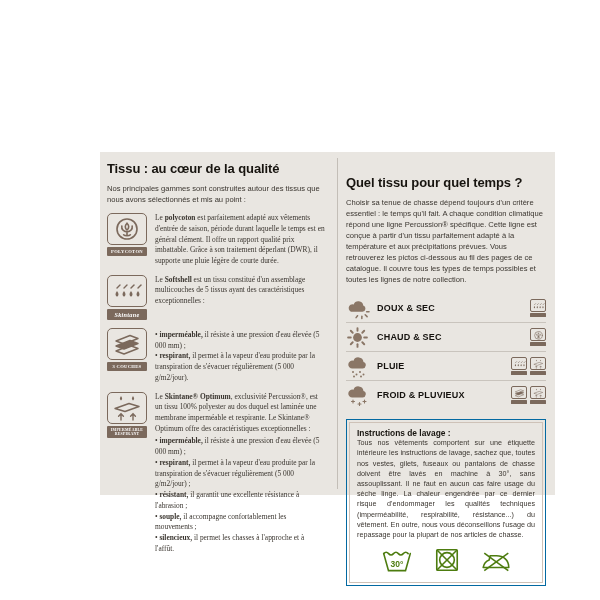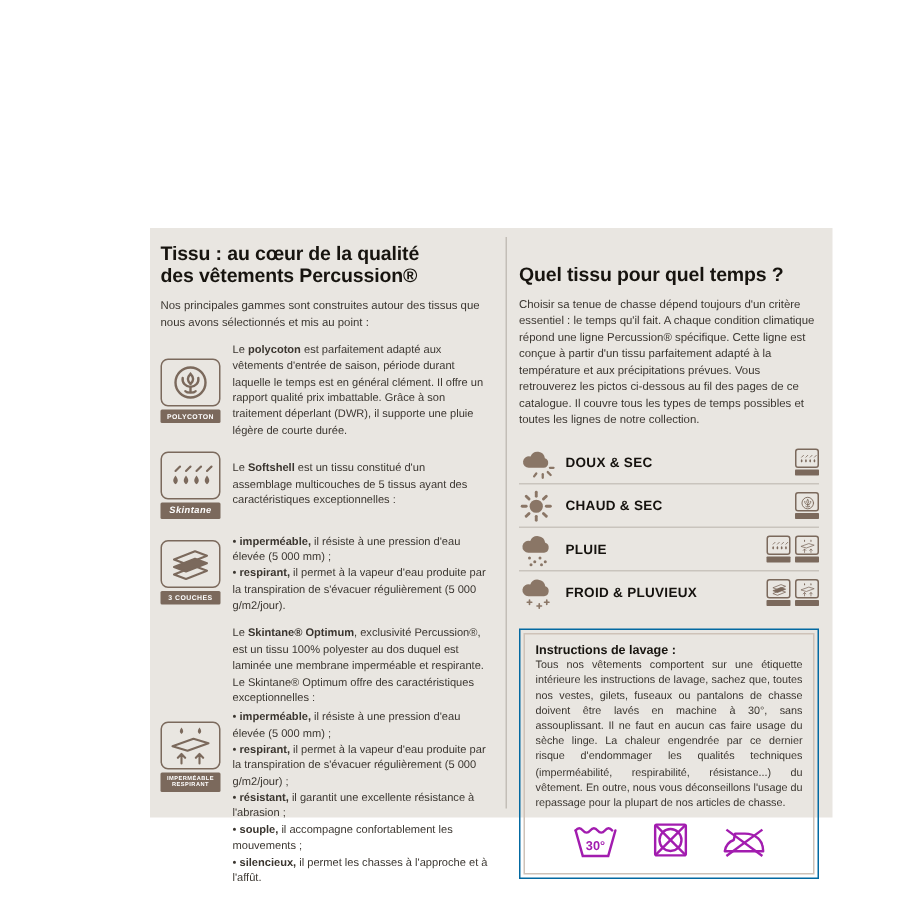--- a/index.html
+++ b/index.html
@@ -1,29 +1,29 @@
 <!DOCTYPE html>
 <html><head>
 <meta charset="utf-8">
 <style>
   html,body{margin:0;padding:0;}
   body{
     width:600px;height:600px;position:relative;background:#ffffff;
     font-family:"Liberation Sans",sans-serif;color:#3a352f;overflow:hidden;
   }
-  .panel{position:absolute;left:100px;top:152px;width:455px;height:393px;background:#e9e6e1;}
+  .panel{position:absolute;left:100px;top:152px;width:455px;height:343px;background:#e9e6e1;}
   .divider{position:absolute;left:237px;top:6px;bottom:6px;width:1px;background:#c3beb7;}
 
   .col-left{position:absolute;left:0;top:0;width:237px;box-sizing:border-box;padding:9px 12px 0 7px;}
   .col-right{position:absolute;left:238px;top:0;right:0;bottom:0;box-sizing:border-box;padding:23px 9px 0 8px;}
 
   .h-title{font-size:13px;font-weight:800;color:#17140f;margin:0;line-height:1.16;letter-spacing:-.1px;}
   .intro{font-size:7.6px;line-height:1.45;margin-top:7px;color:#3a352f;}
 
-  .section{display:flex;gap:8px;margin-top:8px;align-items:center;}
+  .section{display:flex;gap:8px;margin-top:8px;align-items:flex-start;font-family:Liberation Serif, serif;}
   .stamp{width:40px;flex:0 0 40px;}
   .stamp-box{height:30px;border:1.5px solid #7b695c;border-radius:5px;display:flex;align-items:center;justify-content:center;color:#7b695c;}
   .stamp-bar{margin-top:2px;background:#7b695c;color:#fff;font-size:4.6px;font-weight:700;text-align:center;padding:2px 1px;letter-spacing:.3px;border-radius:1px;line-height:1.15;text-transform:uppercase;}
   .stamp-bar.script{font-style:italic;font-size:6.2px;text-transform:none;font-weight:700;}
   .body-text{font-size:7.4px;line-height:1.45;}
   ul.bullets{list-style:none;margin:2px 0 0;padding:0;font-size:7.4px;line-height:1.45;}
 
   .weather-list{margin-top:9px;}
   .weather-row{display:flex;align-items:center;height:28px;}
   .weather-row + .weather-row{border-top:1px solid #c9c4bd;}
@@ -31,21 +31,21 @@
   .w-label{flex:1;font-size:9px;font-weight:800;color:#15120e;letter-spacing:.2px;padding-left:5px;}
   .w-stamps{display:flex;gap:3px;}
   .mini-stamp{width:16px;}
   .mini-box{height:11px;border:1px solid #7b695c;border-radius:2px;display:flex;align-items:center;justify-content:center;color:#7b695c;}
   .mini-bar{height:3.5px;background:#7b695c;margin-top:1px;border-radius:.5px;}
 
   .wash-box{margin-top:10px;border:1px solid #0369a1;padding:2px;}
   .wash-inner{border:1px solid #cec2b8;padding:5px 7px 6px;}
   .wash-title{font-size:8.4px;font-weight:800;color:#17140f;}
   .wash-body{font-size:7.2px;line-height:1.42;text-align:justify;margin-top:0;}
-  .wash-symbols{display:flex;justify-content:space-around;align-items:center;padding:6px 14px 2px;color:#a21caf;}
+  .wash-symbols{display:flex;justify-content:space-around;align-items:center;padding:6px 14px 2px;color:#4d7c0f;}
 
   svg{display:block;}
   .b{font-weight:700;}
 </style>
 </head>
 <body>
 
 <svg width="0" height="0" style="position:absolute" aria-hidden="true">
   <defs>
     <g id="g-polycoton" fill="none" stroke="currentColor" stroke-width="1.6" stroke-linecap="round">
@@ -137,21 +137,20 @@
     </g>
   </defs>
 </svg>
 
 <div class="panel">
   <div class="divider"></div>
 
   <div class="col-left">
     <h1 class="h-title">
       <span>Tissu : au cœur de la qualité</span><br>
-      <span>des vêtements Percussion®</span>
     </h1>
     <div class="intro">Nos principales gammes sont construites autour des tissus que nous avons sélectionnés et mis au point :</div>
 
     <div class="section">
       <div class="stamp">
         <div class="stamp-box">
           <svg width="32" height="26" viewBox="0 0 32 26">
               <use href="#g-polycoton" y="-1"></use>
             </svg>
         </div>

